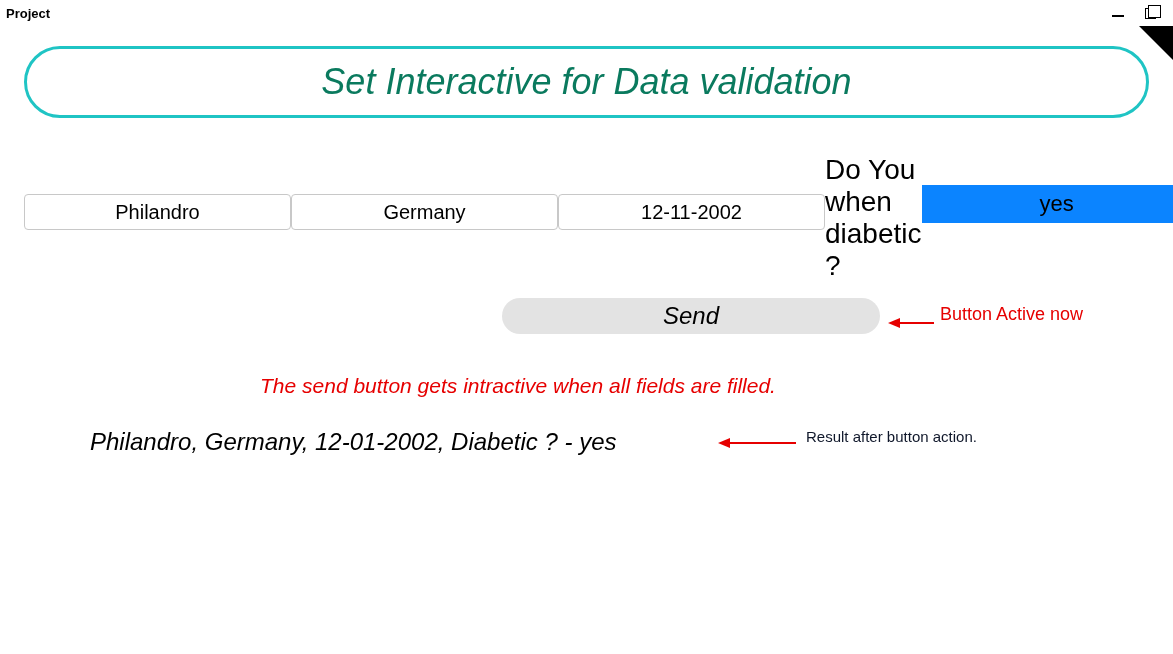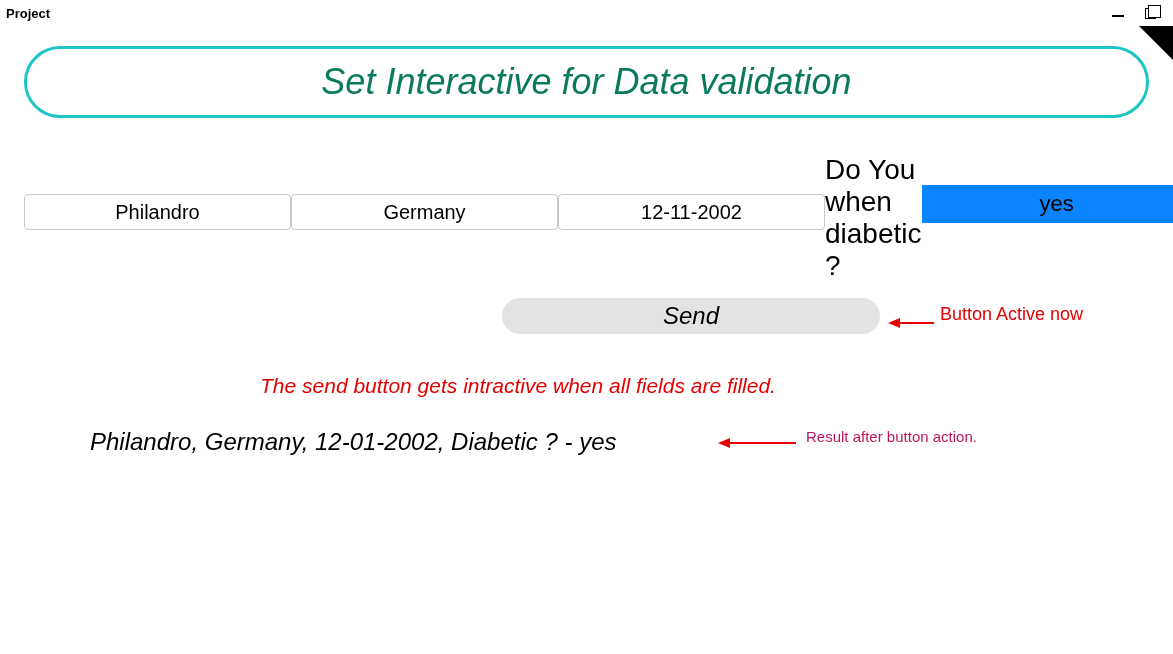--- a/index.html
+++ b/index.html
@@ -183,21 +183,21 @@
     .arrow2 {
       position: absolute;
       left: 694px;
       top: 8px;
     }
     .anno2 {
       position: absolute;
       left: 782px;
       top: 0px;
       font-size: 15px;
-      color: #be185d;
+      color: #0f172a;
     }
   </style>
 </head>
 <body>
 
 <div class="titlebar">
   <div class="titlebar-left">Project</div>
   <div class="titlebar-right">
     <div class="win-btn">
         <div class="win-min"></div>

